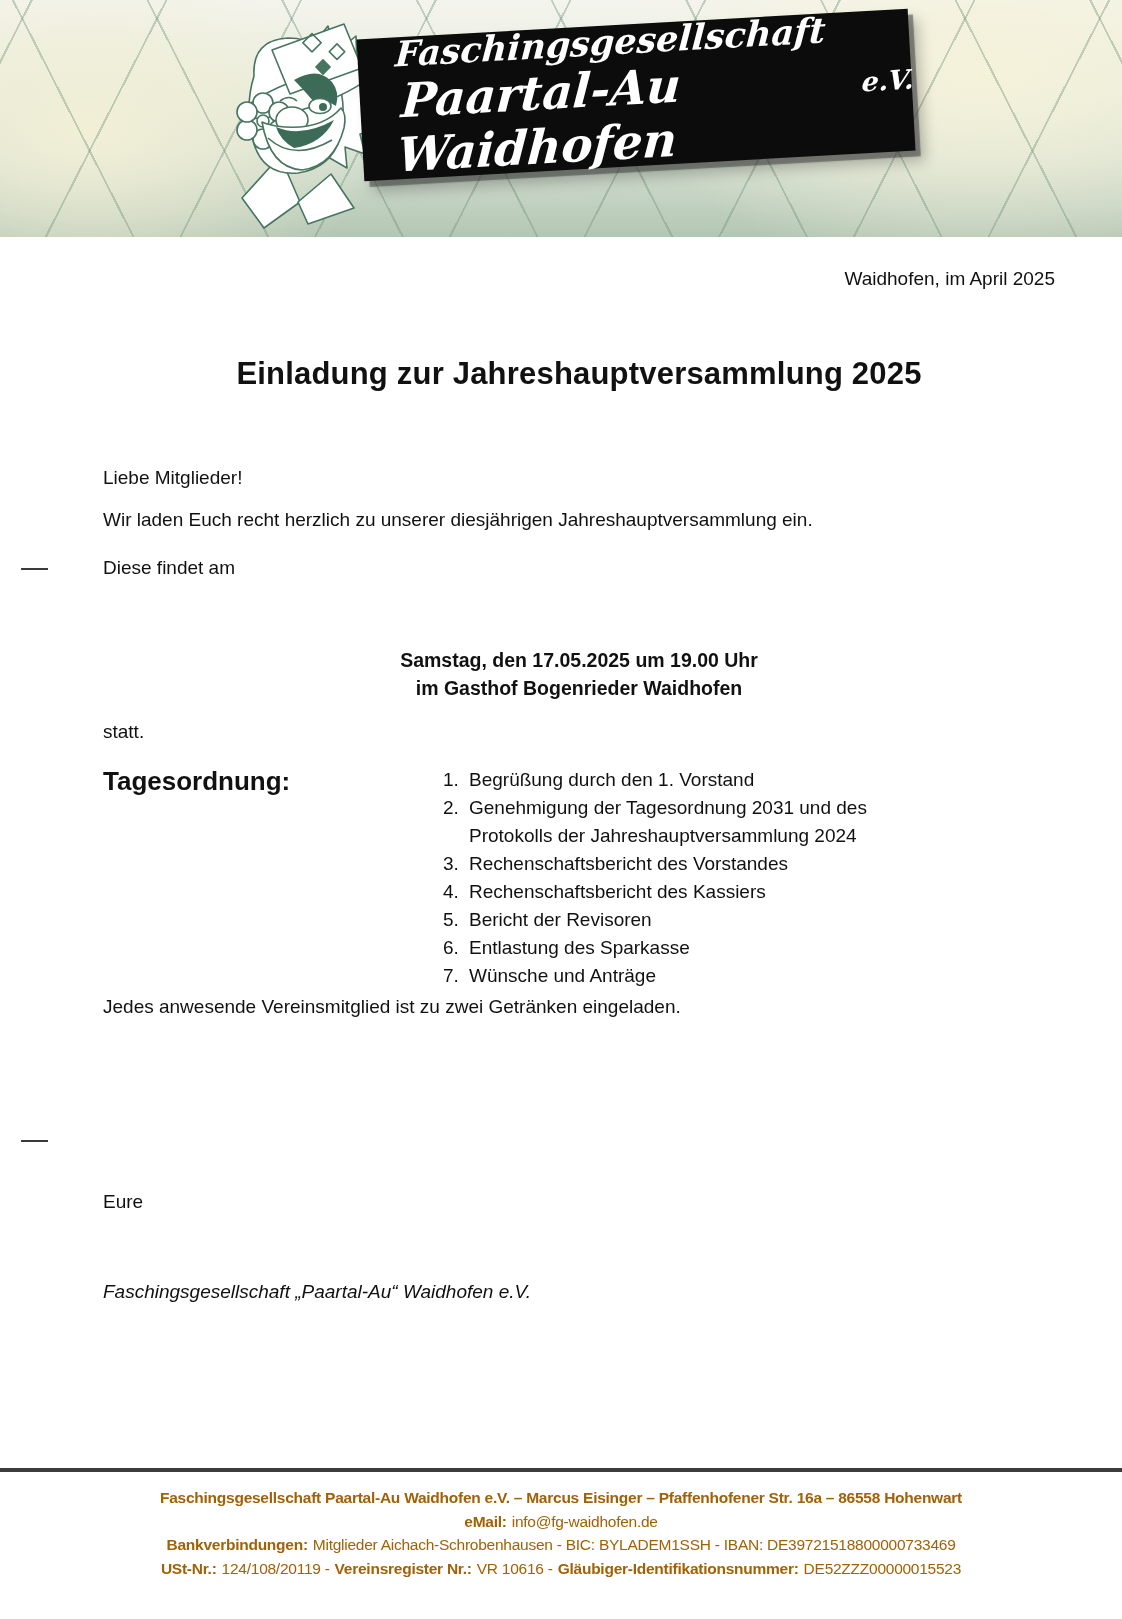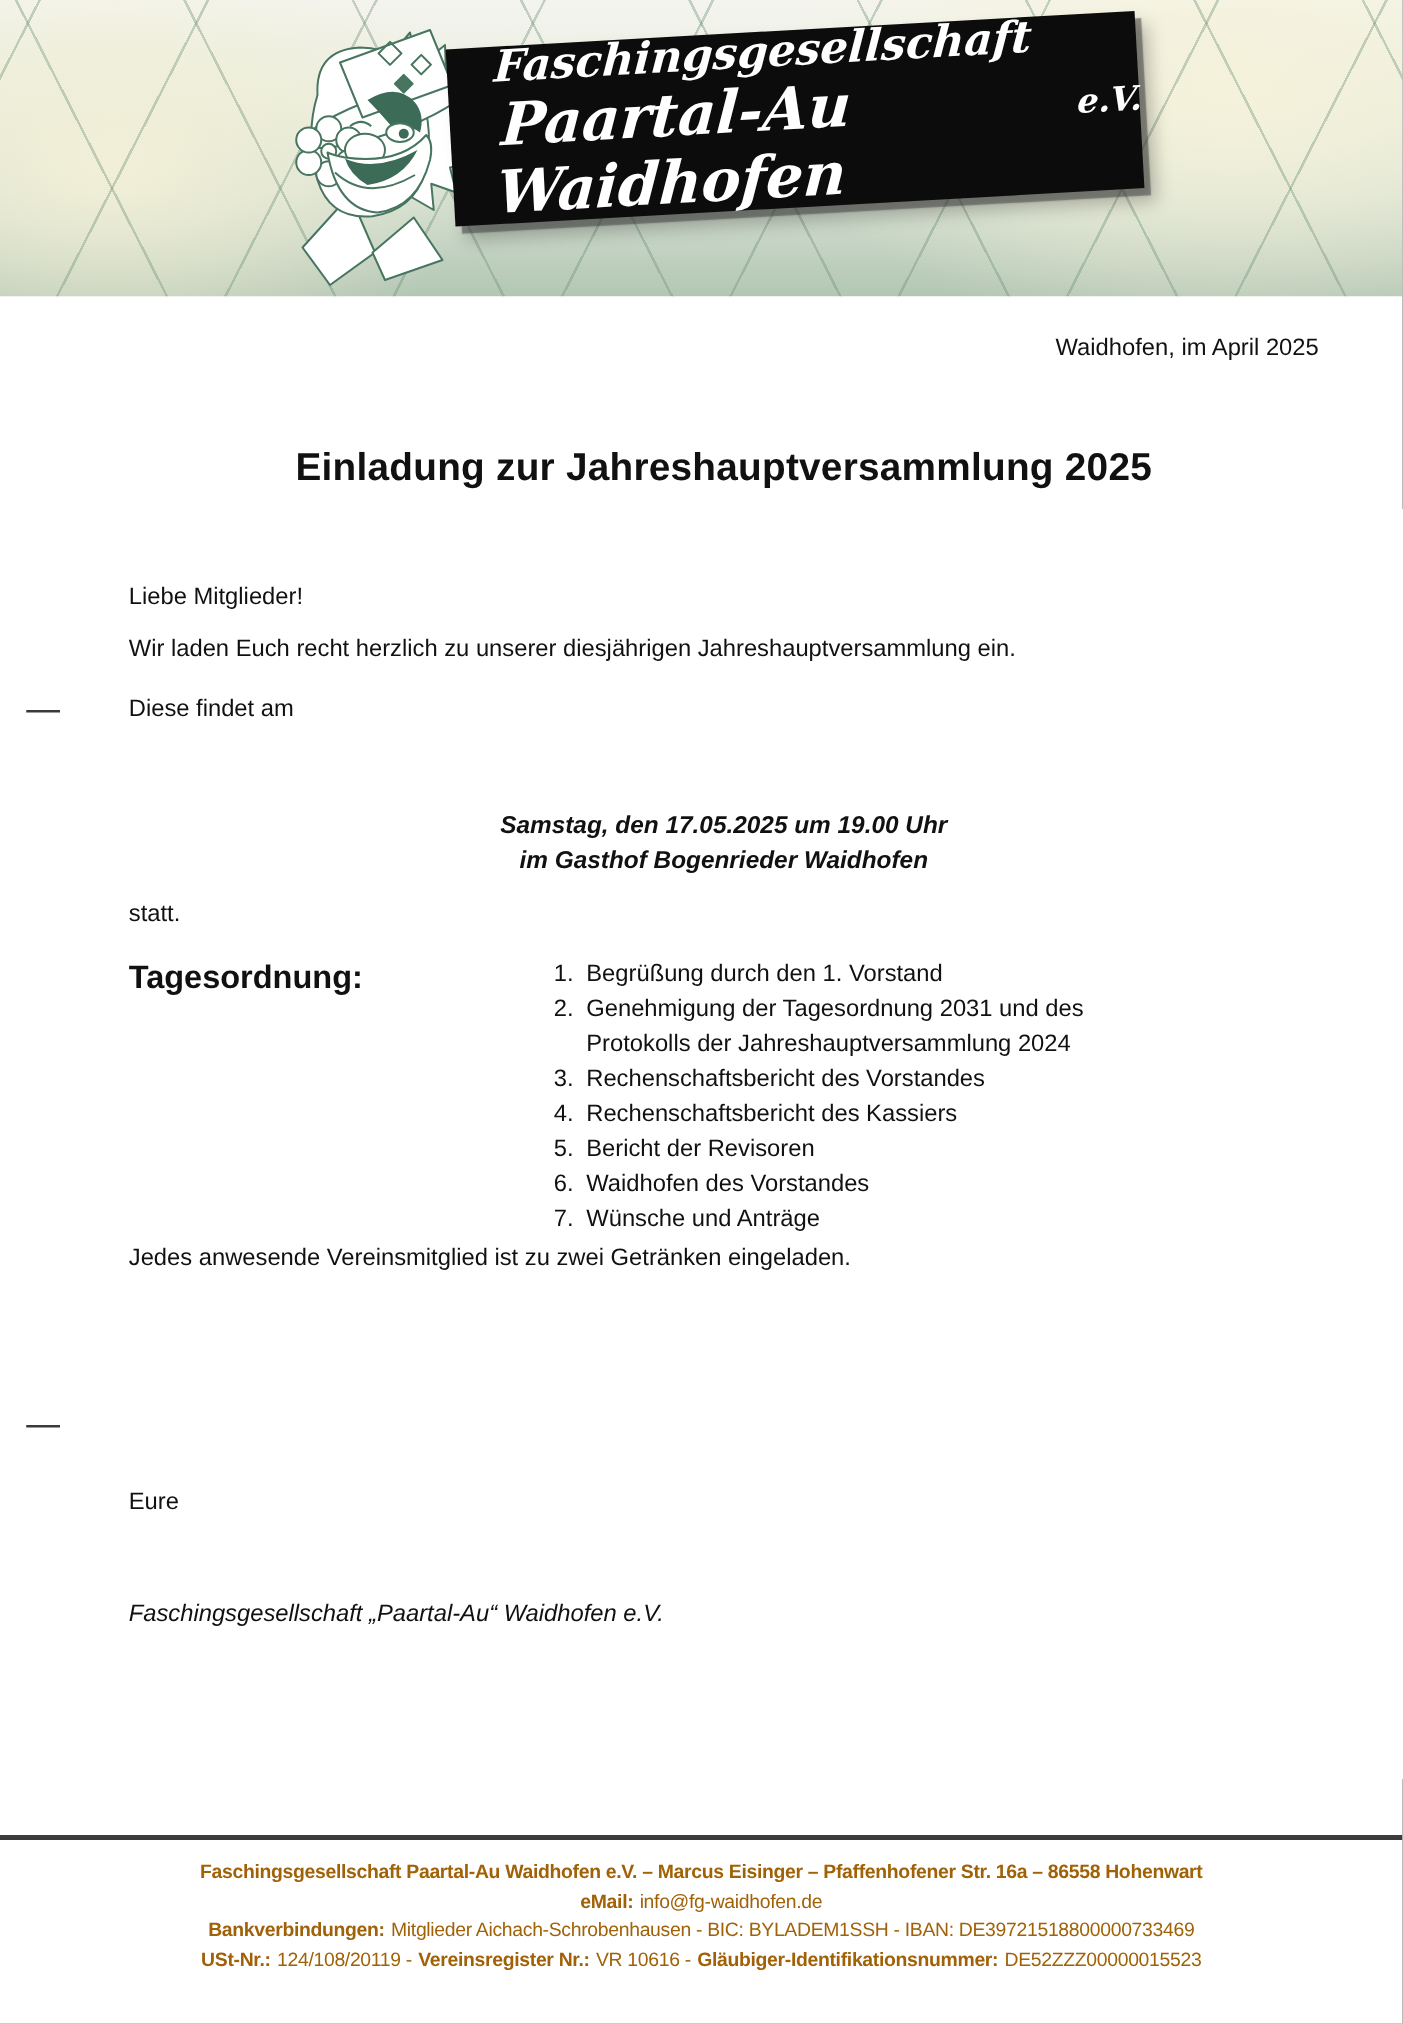--- a/index.html
+++ b/index.html
@@ -44,21 +44,21 @@
   .title {
     position:absolute; top:356px; left:103px; width:952px; text-align:center;
     font-size:31px; font-weight:700; letter-spacing:.2px;
   }
   .para { position:absolute; left:103px; font-size:19px; line-height:24px; }
   .salutation { top:466px; }
   .intro      { top:508px; }
   .lead-in    { top:556px; }
   .event-block {
     position:absolute; top:646px; left:103px; width:952px; text-align:center;
-    font-size:19.5px; font-weight:700; line-height:28px;font-style:italic;
+    font-size:19.5px; font-weight:700; line-height:28px;
   }
   .statt { top:720px; }
   .agenda { position:absolute; top:766px; left:103px; width:952px; }
   .agenda-label { position:absolute; left:0; top:0; font-size:26px; font-weight:700; }
   .agenda-list { position:absolute; left:340px; top:0; width:560px; font-size:19px; }
   .agenda-item { display:flex; line-height:28px; }
   .agenda-num { width:26px; flex:0 0 26px; }
   .agenda-lines { flex:1; }
   .note    { top:995px; }
   .closing { top:1096px; }
@@ -178,21 +178,21 @@
       <div class="agenda-item">
         <span class="agenda-num">4.</span>
         <span class="agenda-lines"><span>Rechenschaftsbericht des Kassiers</span></span>
       </div>
       <div class="agenda-item">
         <span class="agenda-num">5.</span>
         <span class="agenda-lines"><span>Bericht der Revisoren</span></span>
       </div>
       <div class="agenda-item">
         <span class="agenda-num">6.</span>
-        <span class="agenda-lines"><span>Waidhofen des Vorstandes</span></span>
+        <span class="agenda-lines"><span>Entlastung des Sparkasse</span></span>
       </div>
       <div class="agenda-item">
         <span class="agenda-num">7.</span>
         <span class="agenda-lines"><span>Wünsche und Anträge</span></span>
       </div>
     </div>
   </div>
 
   <div class="para note">Jedes anwesende Vereinsmitglied ist zu zwei Getränken eingeladen.</div>
 

